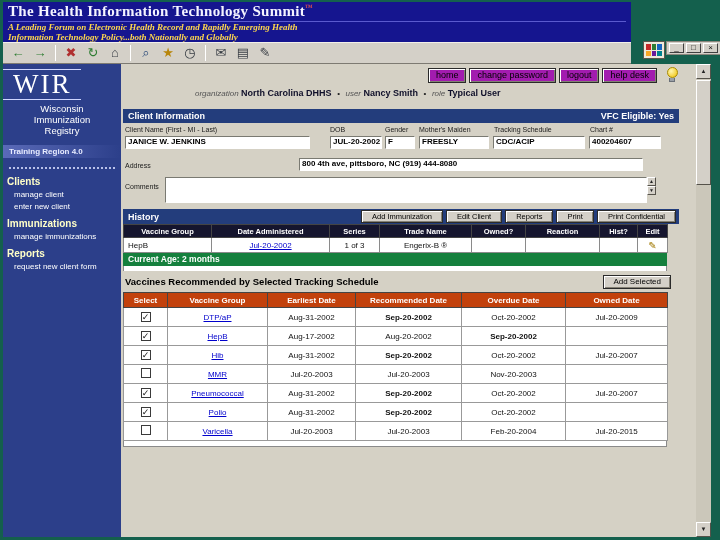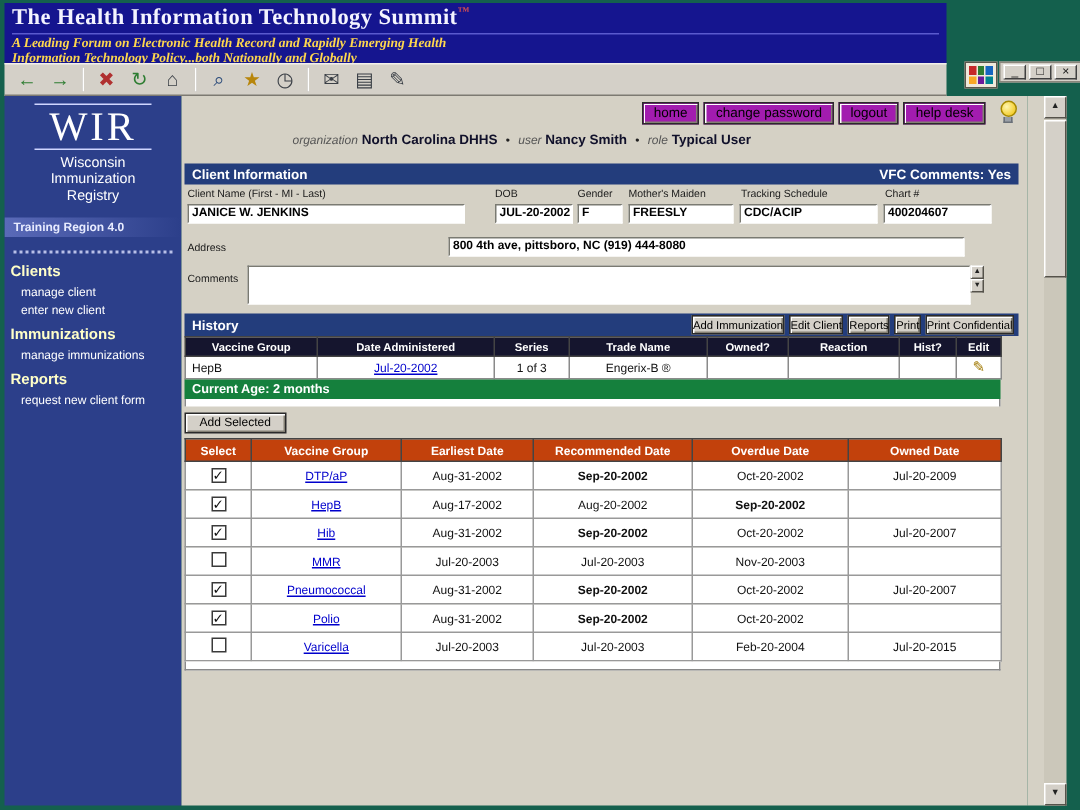--- a/index.html
+++ b/index.html
@@ -28,21 +28,21 @@
   
   .sidebar { position:absolute; left:3px; top:64px; width:118px; height:473px; background:#2c3f8a; color:#fff; overflow:hidden; }
   .content { position:absolute; left:121px; top:64px; width:564px; height:473px; background:#d5d1c5; overflow:hidden; }
   .win-gap { position:absolute; left:685px; top:64px; width:11px; height:473px; background:#d5d1c5; }
   .scrollbar { position:absolute; left:696px; top:64px; width:15px; height:473px; background:#cbc7ba; }
   .sb-arrow { position:absolute; left:0; width:15px; height:15px; background:#d4d0c8; border:1px solid; border-color:#fff #55524a #55524a #fff; font-size:6px; line-height:13px; text-align:center; color:#222; cursor:pointer; }
   .sb-up{top:0} .sb-down{bottom:0}
   .sb-thumb { position:absolute; left:0; top:16px; width:15px; height:105px; background:#d4d0c8; border:1px solid; border-color:#fff #55524a #55524a #fff; cursor:pointer; }
 
   
-  .wir-logo { text-align:center; margin-top:5px; }
+  .wir-logo { text-align:left; margin-top:5px; }
   .wir-logo span { display:inline-block; font-family:"Liberation Serif", serif; font-size:27px; line-height:29px; color:#fff; letter-spacing:2px; border-top:1px solid #cfd6ff; border-bottom:1px solid #cfd6ff; padding:0 10px; }
   .wir-name { text-align:center; font-size:9.5px; line-height:11px; margin-top:3px; color:#fff; }
   .region { margin-top:9px; background:linear-gradient(to right,#5a6ab8,#2c3f8a); font-size:8px; padding:2px 6px; color:#e8ecff;font-weight:bold; }
   .dots { border-top:2px dotted #b8c0e8; margin:9px 6px 4px; }
   .menu { padding-left:4px; }
   .menu-title { font-size:10px; font-weight:bold; color:#ffffc8; margin-top:7px; cursor:pointer; }
   .menu-item { font-size:8px; color:#fff; padding-left:7px; margin-top:3px; cursor:pointer; }
 
   
   .topnav { display:flex; justify-content:flex-end; align-items:center; gap:3px; padding:3px 6px 0 0; height:20px; }
@@ -62,21 +62,21 @@
   
   .fields { position:relative; width:556px; height:84px; margin-left:2px; }
   .f-label { position:absolute; font-size:7px; color:#1a1a1a; white-space:nowrap; }
   .f-box { position:absolute; background:#fff; border:1px solid; border-color:#7a7a72 #fff #fff #7a7a72; font-weight:bold; font-size:8px; line-height:10px; padding:0 2px; white-space:nowrap; overflow:hidden; }
   .stepper { position:absolute; width:9px; }
   .stepper div { width:9px; height:9px; background:#d4d0c8; border:1px solid; border-color:#fff #55524a #55524a #fff; font-size:5px; line-height:7px; text-align:center; color:#222; cursor:pointer; }
 
   
   .history-bar { margin:2px 0 0 2px; width:556px; height:15px; background:#233d7c; display:flex; align-items:center; }
   .hb-title { color:#fff; font-weight:bold; font-size:9px; padding:0 5px; flex:1; }
-  .hb-btn { background:#d4d0c8; border:1px solid #2a2a2a; box-shadow:inset 1px 1px 0 #fff, inset -1px -1px 0 #848074; font-size:7.5px; padding:1px 0; margin-right:3px; white-space:nowrap; cursor:pointer; }
+  .hb-btn { background:#d4d0c8; border:1px solid #2a2a2a; box-shadow:inset 1px 1px 0 #fff, inset -1px -1px 0 #848074; font-size:7.5px; padding:1px 10px; margin-right:3px; white-space:nowrap; cursor:pointer; }
 
   table { border-collapse:collapse; table-layout:fixed; margin-left:2px; }
   .htable { width:544px; }
   .htable th { background:#15152e; color:#fff; font-size:7.5px; font-weight:bold; border:1px solid #444; height:13px; padding:0 1px; }
   .htable td { background:#fff; font-size:8px; color:#111; border:1px solid #8a8a8a; height:15px; text-align:center; padding:0 2px; }
   td.al { text-align:left; padding-left:4px; }
   .lnk { color:#0000cc; text-decoration:underline; cursor:pointer; }
   .pencil { color:#a07800; font-size:10px; cursor:pointer; }
 
   .age-bar { margin-left:2px; width:544px; height:13px; background:#15803d; color:#fff; font-weight:bold; font-size:8.5px; padding:1px 5px; }
@@ -177,21 +177,21 @@
       <span class="org-sep">•</span>
       <span class="org-label">user</span>
       <span class="org-value">Nancy Smith</span>
       <span class="org-sep">•</span>
       <span class="org-label">role</span>
       <span class="org-value">Typical User</span>
     </div>
 
     <div class="cib">
       <span>Client Information</span>
-      <span>VFC Comments: Yes</span>
+      <span>VFC Eligible: Yes</span>
     </div>
 
     <div class="fields">
       <span class="f-label" style="left:2px;top:3px">Client Name (First - MI - Last)</span>
       <span class="f-label" style="left:207px;top:3px">DOB</span>
       <span class="f-label" style="left:262px;top:3px">Gender</span>
       <span class="f-label" style="left:296px;top:3px">Mother's Maiden</span>
       <span class="f-label" style="left:371px;top:3px">Tracking Schedule</span>
       <span class="f-label" style="left:467px;top:3px">Chart #</span>
 
@@ -254,20 +254,21 @@
         <td></td>
         <td><span class="pencil">✎</span></td>
       </tr>
     </tbody>
       </table>
 
     <div class="age-bar">Current Age: 2 months</div>
     <div class="white-strip ws-a"></div>
 
     <div class="rec-head">
+      <span class="rec-title">Vaccines Recommended by Selected Tracking Schedule</span>
       <button class="add-btn">Add Selected</button>
     </div>
 
     <table class="rtable">
       <colgroup>
           <col style="width:44px">
           <col style="width:100px">
           <col style="width:88px">
           <col style="width:106px">
           <col style="width:104px">

